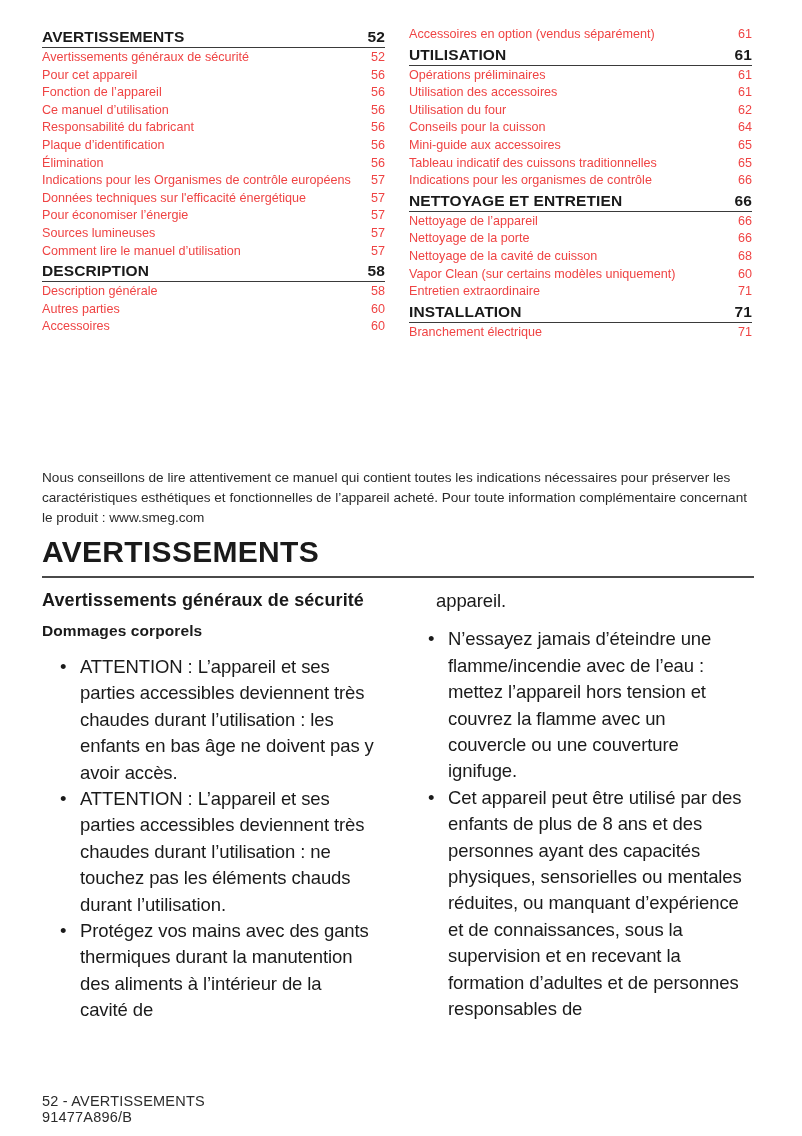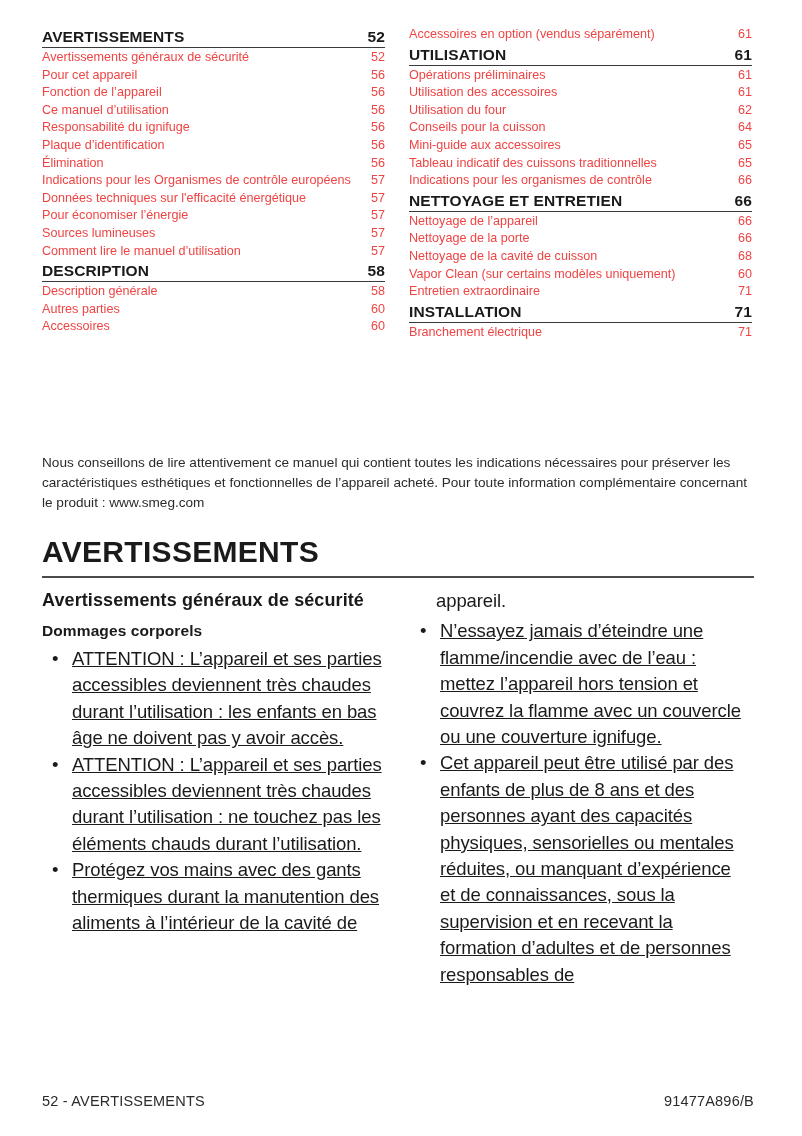--- a/index.html
+++ b/index.html
@@ -74,21 +74,21 @@
   }
   .toc-entry.wrap .t { }
   .toc-entry.wrap {
     align-items: flex-end;
   }
 
   
   .intro {
     position: absolute;
     left: 42px;
-    top: 453px;
+    top: 468px;
     width: 712px;
     font-size: 13.6px;
     line-height: 20px;
     color: #2b2b2b;
   }
   .intro p { margin: 0; }
 
   
   .main-title {
     position: absolute;
@@ -133,23 +133,22 @@
   .h3 {
     font-size: 15.5px;
     font-weight: bold;
     line-height: 22px;
     margin: 8px 0 4px 0;
     letter-spacing: 0.1px;
   }
 
   ul.bullets {
     list-style: none;
-    margin: 4px;
+    margin: 12px;
     padding: 0;
-    text-decoration: underline;
   }
   ul.bullets li {
     position: relative;
     padding-left: 26px;
     font-size: 18.5px;
     line-height: 26.4px;
     margin: 0 0 0 0;
     letter-spacing: -0.1px;
   }
   ul.bullets li::before {
@@ -173,20 +172,21 @@
     position: absolute;
     left: 42px;
     top: 1093px;
     width: 712px;
     display: flex;
     justify-content: space-between;
     align-items: baseline;
     font-size: 14.5px;
     color: #2b2b2b;
     letter-spacing: 0.2px;
+    flex-direction: column;
   }
 </style>
 </head>
 <body>
 
 <div class="page">
 
   <div class="toc">
     <div class="toc-col" id="toc-left">
         <div class="toc-section">
@@ -203,21 +203,21 @@
         </div>
         <div class="toc-entry">
           <span class="t">Fonction de l’appareil</span>
           <span class="p">56</span>
         </div>
         <div class="toc-entry">
           <span class="t">Ce manuel d’utilisation</span>
           <span class="p">56</span>
         </div>
         <div class="toc-entry">
-          <span class="t">Responsabilité du ignifuge</span>
+          <span class="t">Responsabilité du fabricant</span>
           <span class="p">56</span>
         </div>
         <div class="toc-entry">
           <span class="t">Plaque d’identification</span>
           <span class="p">56</span>
         </div>
         <div class="toc-entry">
           <span class="t">Élimination</span>
           <span class="p">56</span>
         </div>

